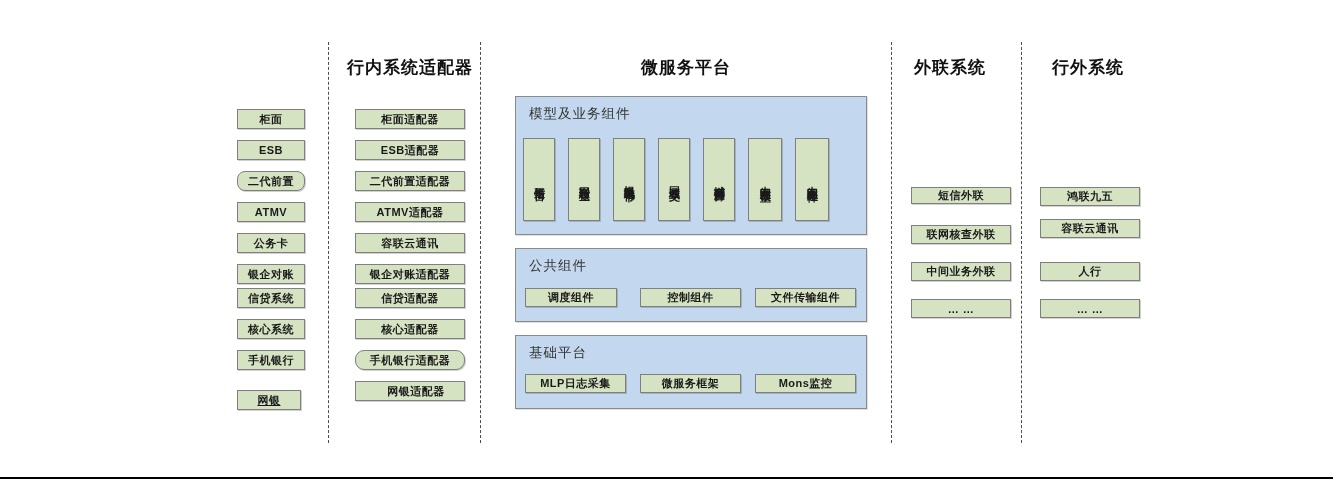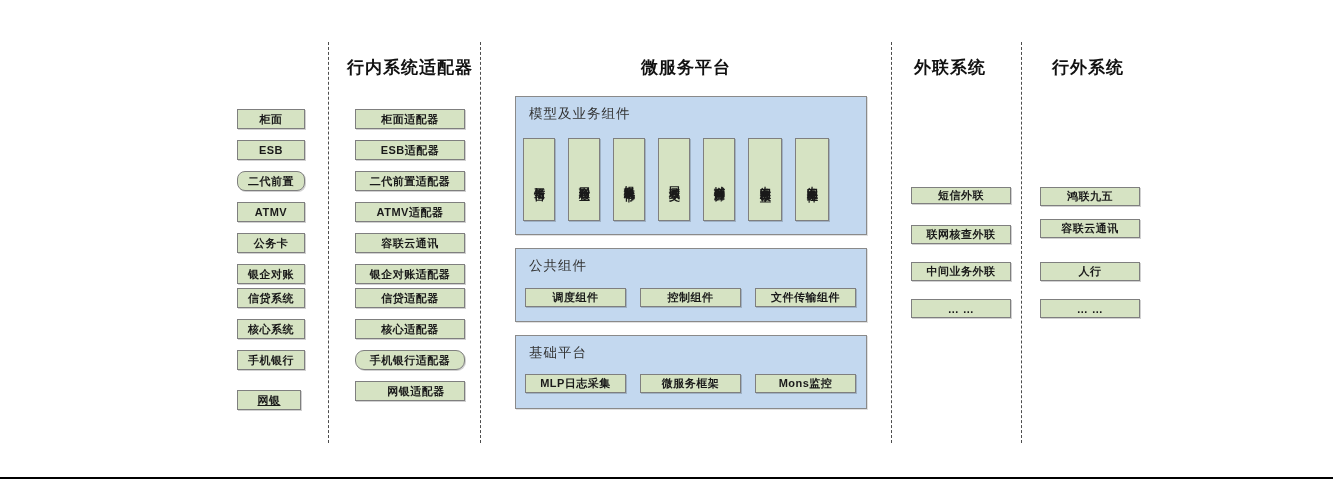--- a/index.html
+++ b/index.html
@@ -98,21 +98,21 @@
   <div class="vnode" style="left:748px;top:138px;width:34px;height:83px;">
       <span>中间业务模型</span>
     </div>
   <div class="vnode" style="left:795px;top:138px;width:34px;height:83px;">
       <span>中间业务组件</span>
     </div>
 
   <div class="panel" style="left:515px;top:248px;width:352px;height:74px;"></div>
   <div class="panel-title" style="left:529px;top:257px;">公共组件</div>
 
-  <div class="node" style="left:525px;top:288px;width:101px;height:19px;">调度组件</div>
+  <div class="node" style="left:525px;top:288px;width:92px;height:19px;">调度组件</div>
   <div class="node" style="left:640px;top:288px;width:101px;height:19px;">控制组件</div>
   <div class="node" style="left:755px;top:288px;width:101px;height:19px;">文件传输组件</div>
 
   <div class="panel" style="left:515px;top:335px;width:352px;height:74px;"></div>
   <div class="panel-title" style="left:529px;top:344px;">基础平台</div>
 
   <div class="node" style="left:525px;top:374px;width:101px;height:19px;">MLP日志采集</div>
   <div class="node" style="left:640px;top:374px;width:101px;height:19px;">微服务框架</div>
   <div class="node" style="left:755px;top:374px;width:101px;height:19px;">Mons监控</div>
 

